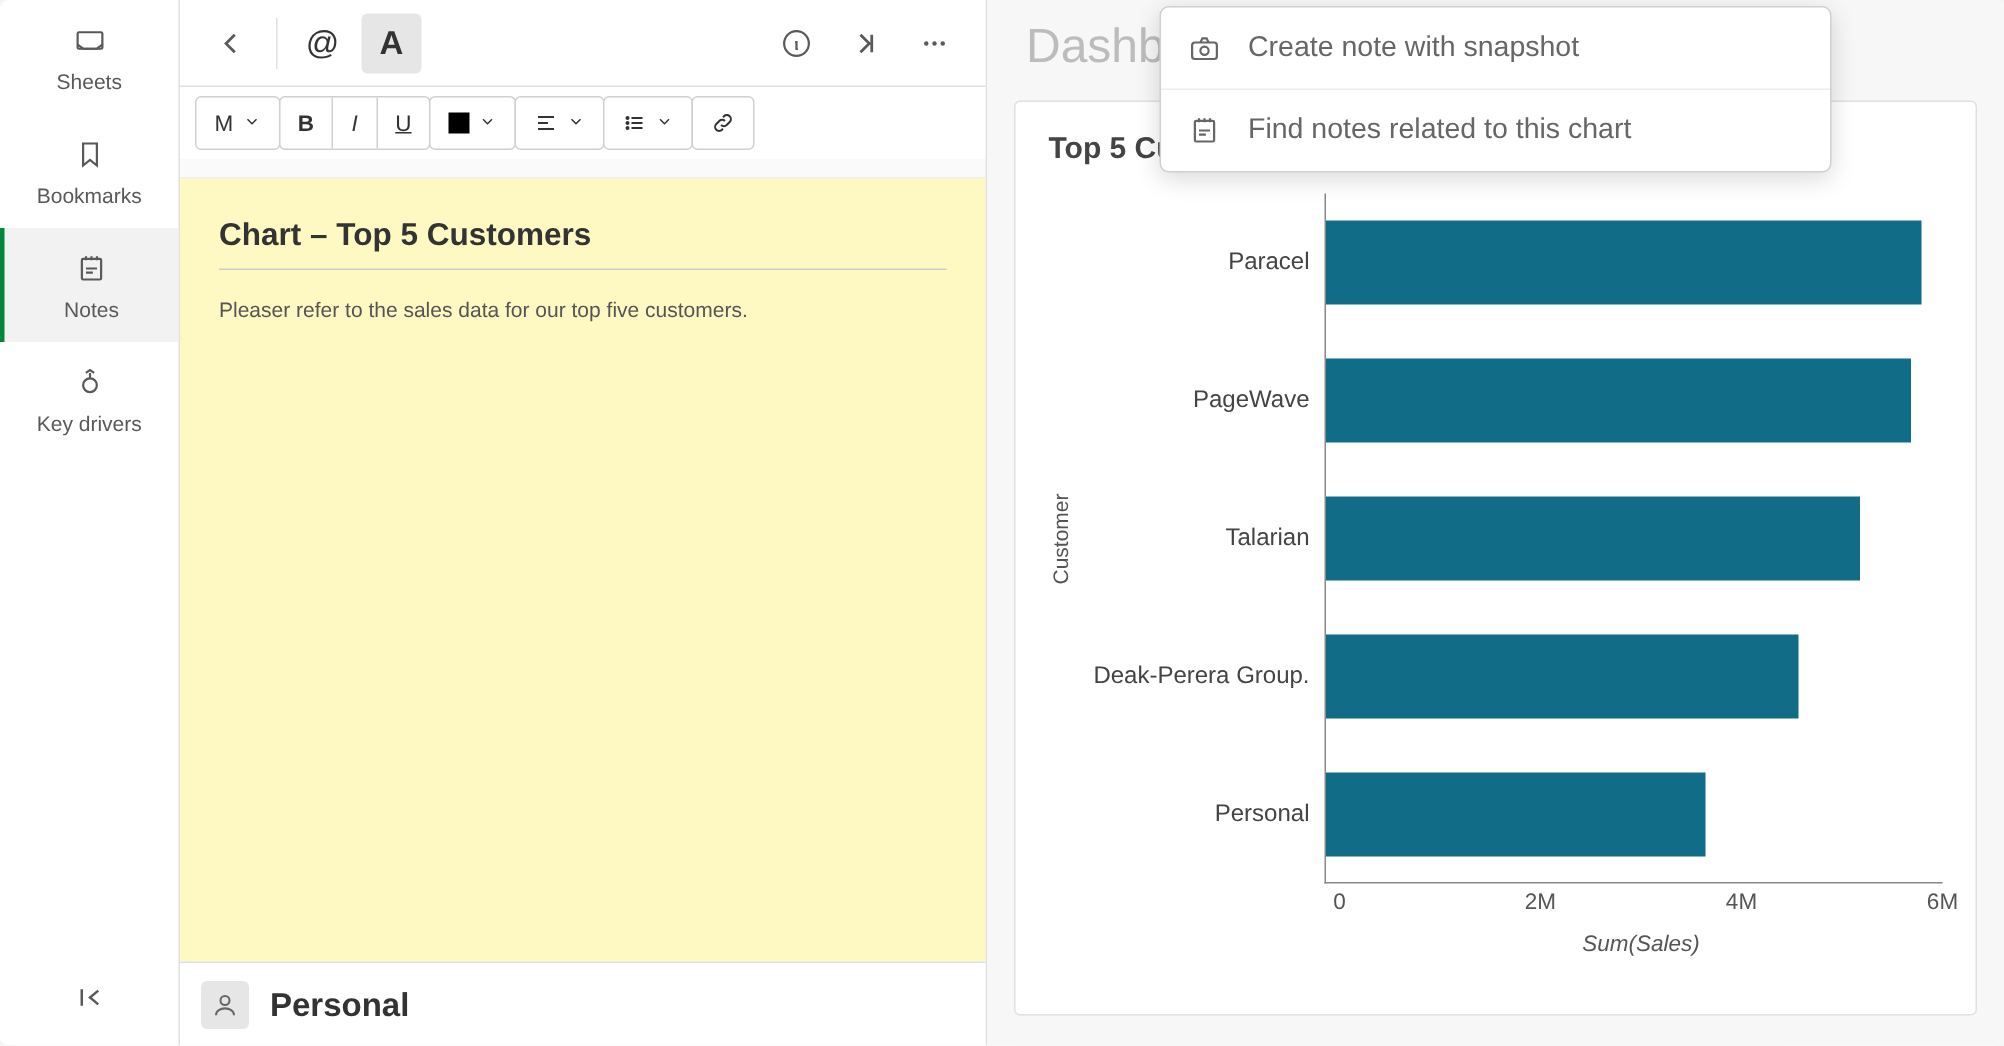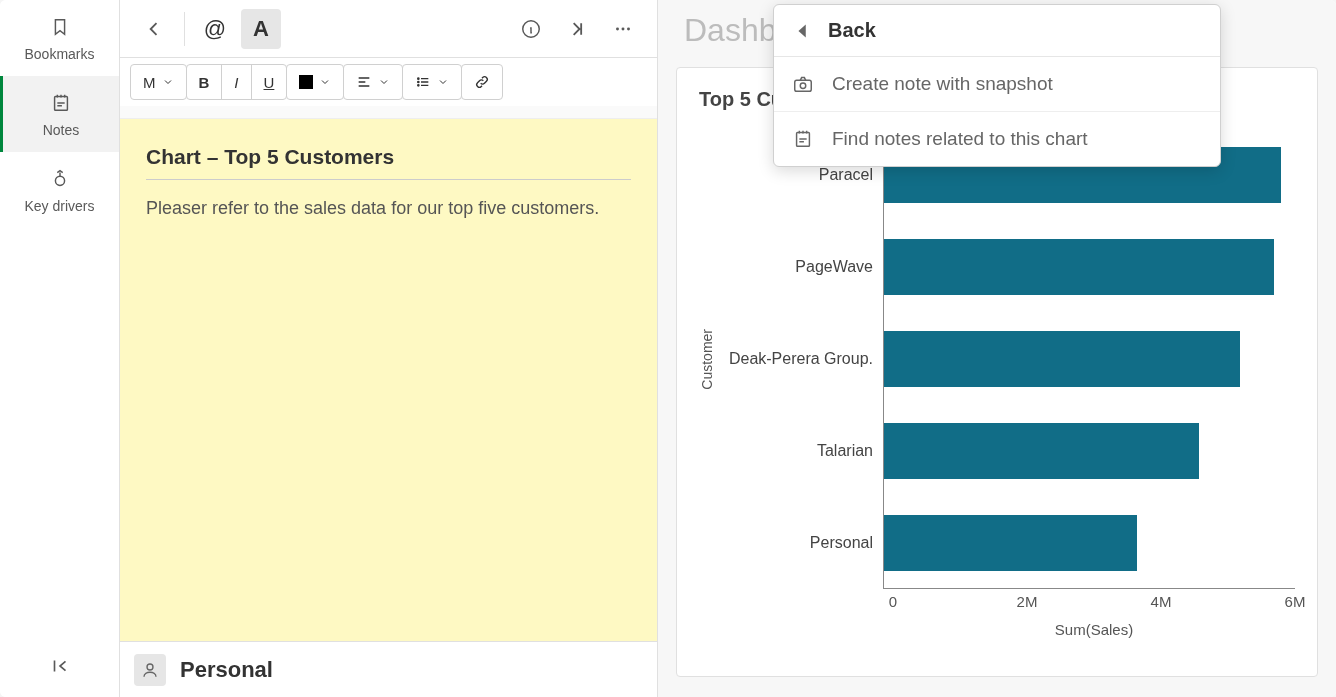--- a/index.html
+++ b/index.html
@@ -114,21 +114,21 @@
     margin-top:12px;
     padding: 26px 26px;
     border-top:1px solid #eee;
   }
   .note-title {
     font-size:21px; font-weight:600; color:#333;
     padding-bottom:10px;
     border-bottom:1px solid #ccc;
     margin-bottom:18px;
   }
-  .note-text { font-size:18px; color:#555; }
+  .note-text { font-size:14px; color:#555; }
 
   .notes-footer {
     height:56px;
     display:flex; align-items:center;
     padding:0 14px;
     border-top:1px solid #e0e0e0;
     gap:14px;
     background:#fff;
   }
   .avatar {
@@ -196,21 +196,21 @@
     background:#116d87;
   }
   .x-ticks {
     position:relative;
     height:24px;
     margin-left:194px;
     display:flex;
     font-size:15px; color:#555;
   }
   .x-tick { position:absolute; transform:translateX(-50%); top:4px; }
-  .x-label { text-align:center; font-size:15px; color:#555; margin-top:8px; margin-left:194px; }
+  .x-label { text-align:center; font-size:15px; color:#555; margin-top:8px; margin-left:194px;font-style:italic; }
 
   
   .ctx-menu {
     position:absolute;
     left: 773px;
     top: 4px;
     width: 448px;
     background:#fff;
     border:1px solid #d0d0d0;
     border-radius:6px;
@@ -239,20 +239,27 @@
   .chev { display:inline-block; }
 </style>
 </head>
 <body>
 
 <div class="app">
 
   <div class="sidebar">
     <div class="sidebar-item">
       <svg viewBox="0 0 24 24" fill="none" stroke="currentColor" stroke-width="1.6">
+          <rect x="3" y="6" width="18" height="12" rx="1"></rect>
+          <path d="M3 15 L7 18 L17 18 L21 15"></path>
+        </svg>
+      <span>Sheets</span>
+    </div>
+    <div class="sidebar-item">
+      <svg viewBox="0 0 24 24" fill="none" stroke="currentColor" stroke-width="1.6">
           <path d="M7 4h10v16l-5-4-5 4z"></path>
         </svg>
       <span>Bookmarks</span>
     </div>
     <div class="sidebar-item active">
       <svg viewBox="0 0 24 24" fill="none" stroke="currentColor" stroke-width="1.6">
           <rect x="5" y="5" width="14" height="15" rx="1"></rect>
           <path d="M8 3v3M12 3v3M16 3v3M8 12h8M8 15h5"></path>
         </svg>
       <span>Notes</span>
@@ -389,22 +396,22 @@
   <div class="dash-panel">
     <div class="dash-heading">Dashboard</div>
     <div class="chart-card">
       <div class="chart-title">Top 5 Customers</div>
 
       <div class="chart-area">
         <div class="y-axis-label">Customer</div>
         <div class="cats" id="chart-cats">
             <div>Paracel</div>
             <div>PageWave</div>
+            <div>Talarian</div>
             <div>Deak-Perera Group.</div>
-            <div>Talarian</div>
             <div>Personal</div>
           </div>
         <div class="plot" id="chart-plot">
             <div class="bar-row">
               <div class="bar" style="width: 96.6667%; background: rgb(17, 109, 135);"></div>
             </div>
             <div class="bar-row">
               <div class="bar" style="width: 95%; background: rgb(17, 109, 135);"></div>
             </div>
             <div class="bar-row">
@@ -422,26 +429,20 @@
           <span class="x-tick" style="left: 0%;">0</span>
           <span class="x-tick" style="left: 33.3333%;">2M</span>
           <span class="x-tick" style="left: 66.6667%;">4M</span>
           <span class="x-tick" style="left: 100%;">6M</span>
         </div>
       <div class="x-label">Sum(Sales)</div>
     </div>
   </div>
 
   <div class="ctx-menu">
-    <div class="ctx-header">
-      <svg viewBox="0 0 24 24" fill="currentColor" width="14" height="14">
-          <path d="M15 5l-8 7 8 7z"></path>
-        </svg>
-      <span>Back</span>
-    </div>
     <div class="ctx-item">
       <svg viewBox="0 0 24 24" fill="none" stroke="currentColor" stroke-width="1.6">
           <rect x="3" y="8" width="18" height="12" rx="2"></rect>
           <path d="M9 8l1.5-3h3L15 8"></path>
           <circle cx="12" cy="14" r="3"></circle>
         </svg>
       <span>Create note with snapshot</span>
     </div>
     <div class="ctx-item">
       <svg viewBox="0 0 24 24" fill="none" stroke="currentColor" stroke-width="1.6">

